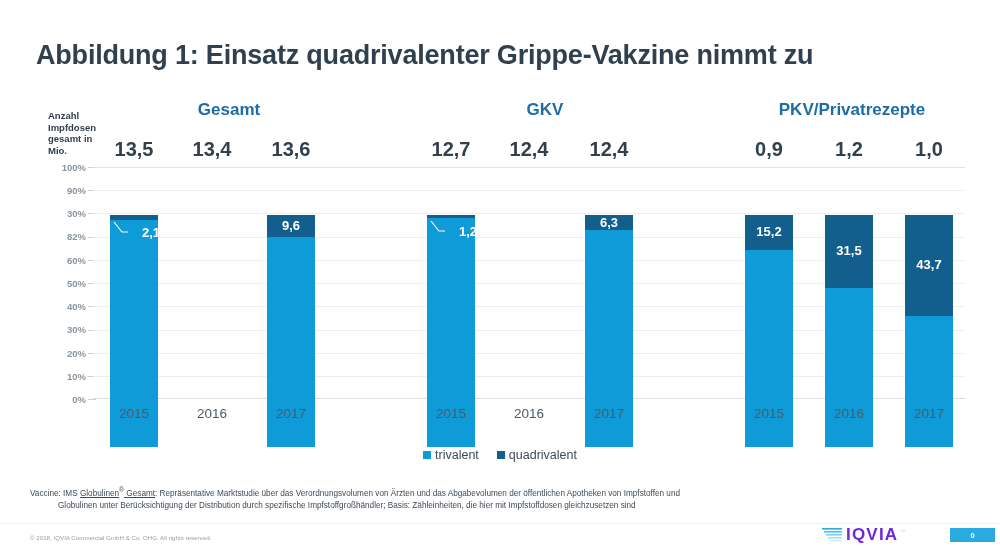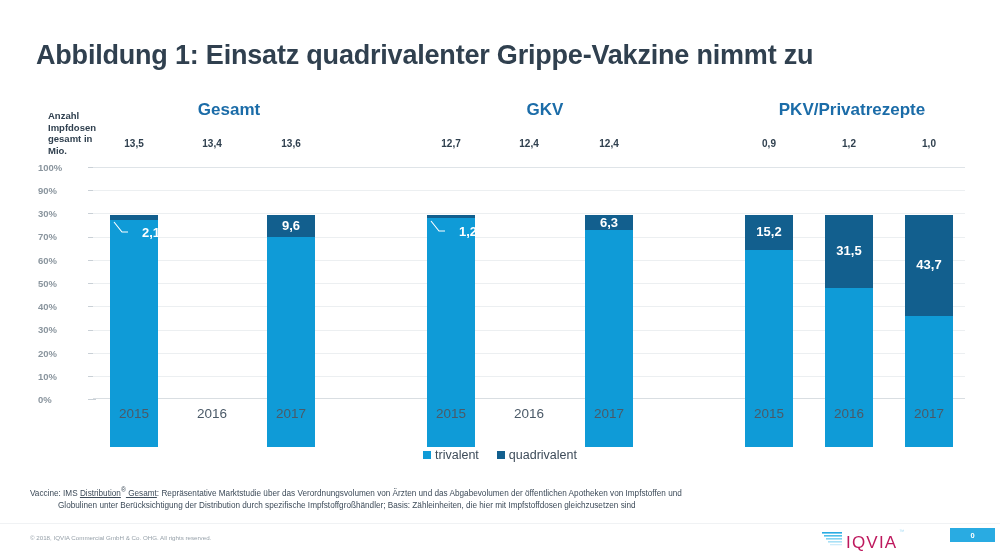--- a/index.html
+++ b/index.html
@@ -53,21 +53,21 @@
   }
   #gh-0 { left: 134px; width: 190px; }
   #gh-1 { left: 450px; width: 190px; }
   #gh-2 { left: 752px; width: 200px; }
 
   
   .total-label {
     position: absolute;
     top: 138px;
     width: 48px;
-    font-size: 10px;
+    font-size: 20px;
     font-weight: bold;
     color: #30404f;
     text-align: center;
   }
 
   
   #plot {
     position: absolute;
     left: 93px; top: 167px;
     width: 872px; height: 280px;
@@ -79,21 +79,21 @@
     background: #eceff1;
   }
   .gridline.base { background: #d9dee2; }
   .gridline.top  { background: #dfe4e8; }
 
   
   .ytick {
     position: absolute;
     left: 38px;
     width: 48px;
-    text-align: left;
+    text-align: right;
     font-size: 9.5px;
     font-weight: bold;
     color: #8a959e;
   }
   .ytick-dash {
     position: absolute;
     width: 8px; height: 1px;
     background: #c9d0d6;
     left: 88px;
   }
@@ -202,25 +202,24 @@
     display: flex;
     align-items: center;
     gap: 2px;
   }
   #logo-mark {
     width: 22px; height: 15px;
     display: block;
   }
   #logo-text {
     font-size: 17px;
-    font-weight: 400;
+    font-weight: 700;
     letter-spacing: 1.2px;
-    color: #be185d;
+    color: #6d28d9;
     line-height: 15px;
-    margin-top: 8px;
   }
   #logo-tm {
     font-size: 5px;
     color: #9fd8f2;
     align-self: flex-start;
     margin-top: 1px;
   }
   #page-badge {
     position: absolute;
     left: 950px; top: 528px;
@@ -253,21 +252,21 @@
   <div class="total-label" style="left:427px">12,7</div>
   <div class="total-label" style="left:505px">12,4</div>
   <div class="total-label" style="left:585px">12,4</div>
   <div class="total-label" style="left:745px">0,9</div>
   <div class="total-label" style="left:825px">1,2</div>
   <div class="total-label" style="left:905px">1,0</div>
 
   <div class="ytick" style="top:162px">100%</div>
   <div class="ytick" style="top:185px">90%</div>
   <div class="ytick" style="top:208px">30%</div>
-  <div class="ytick" style="top:231px">70%</div>
+  <div class="ytick" style="top:231px">82%</div>
   <div class="ytick" style="top:255px">60%</div>
   <div class="ytick" style="top:278px">50%</div>
   <div class="ytick" style="top:301px">40%</div>
   <div class="ytick" style="top:324px">30%</div>
   <div class="ytick" style="top:348px">20%</div>
   <div class="ytick" style="top:371px">10%</div>
   <div class="ytick" style="top:394px">0%</div>
 
   <div class="ytick-dash" style="top:167px"></div>
   <div class="ytick-dash" style="top:190px"></div>
@@ -365,21 +364,21 @@
       <span class="legend-swatch" style="background:#0f9bd7"></span>
       <span>trivalent</span>
     </div>
     <div class="legend-item">
       <span class="legend-swatch" style="background:#125f8e"></span>
       <span>quadrivalent</span>
     </div>
   </div>
 
   <div id="source">
-    <span>Vaccine: IMS </span><span class="u">Distribution</span><sup>®</sup><span class="u"> Gesamt</span><span>: Repräsentative Marktstudie über das Verordnungsvolumen von Ärzten und das Abgabevolumen der öffentlichen Apotheken von Impfstoffen und</span>
+    <span>Vaccine: IMS </span><span class="u">Globulinen</span><sup>®</sup><span class="u"> Gesamt</span><span>: Repräsentative Marktstudie über das Verordnungsvolumen von Ärzten und das Abgabevolumen der öffentlichen Apotheken von Impfstoffen und</span>
     <span class="line2">Globulinen unter Berücksichtigung der Distribution durch spezifische Impfstoffgroßhändler; Basis: Zähleinheiten, die hier mit Impfstoffdosen gleichzusetzen sind</span>
   </div>
 
   <div id="footer-rule"></div>
 
   <div id="copyright">© 2018, IQVIA Commercial GmbH &amp; Co. OHG. All rights reserved.</div>
 
   <div id="logo">
     <svg id="logo-mark" viewBox="0 0 22 15">
       <rect x="0" y="1" width="20" height="1.6" fill="#29abe2"></rect>

